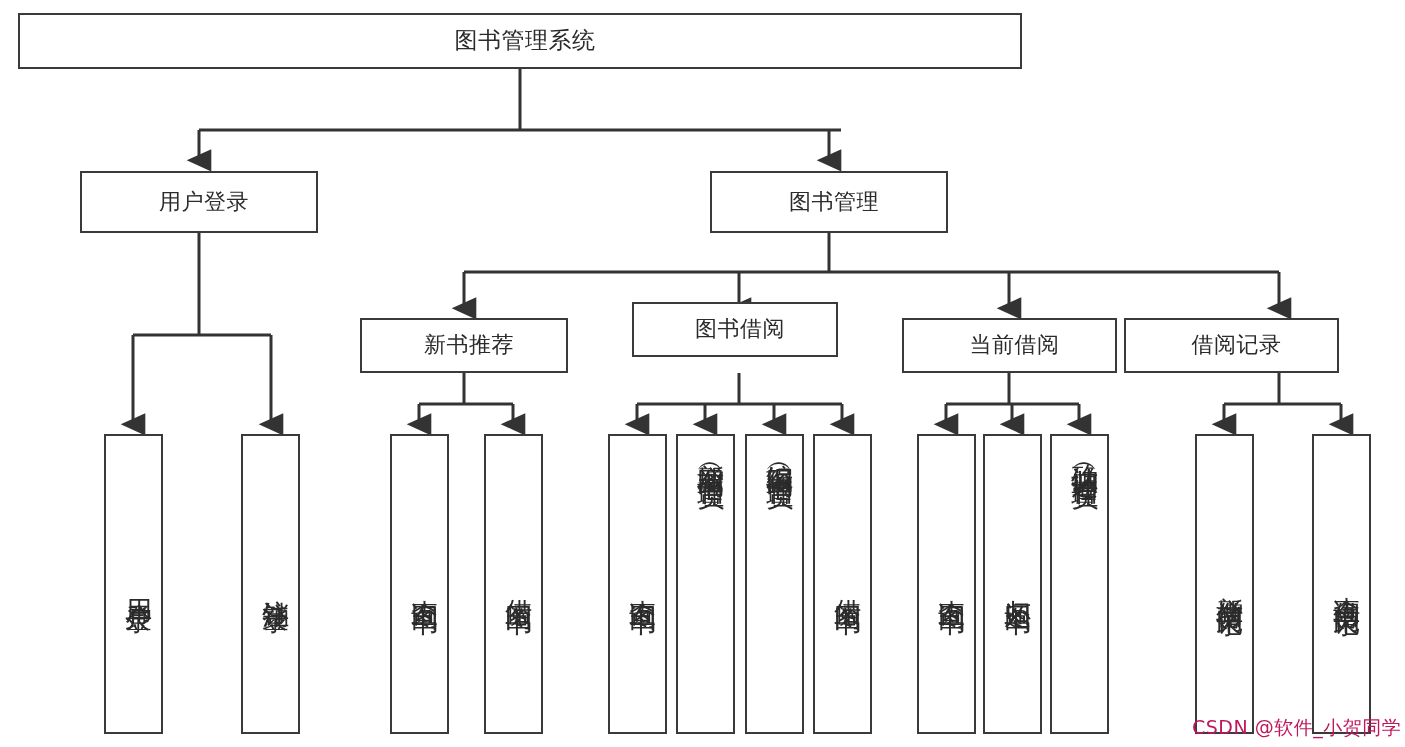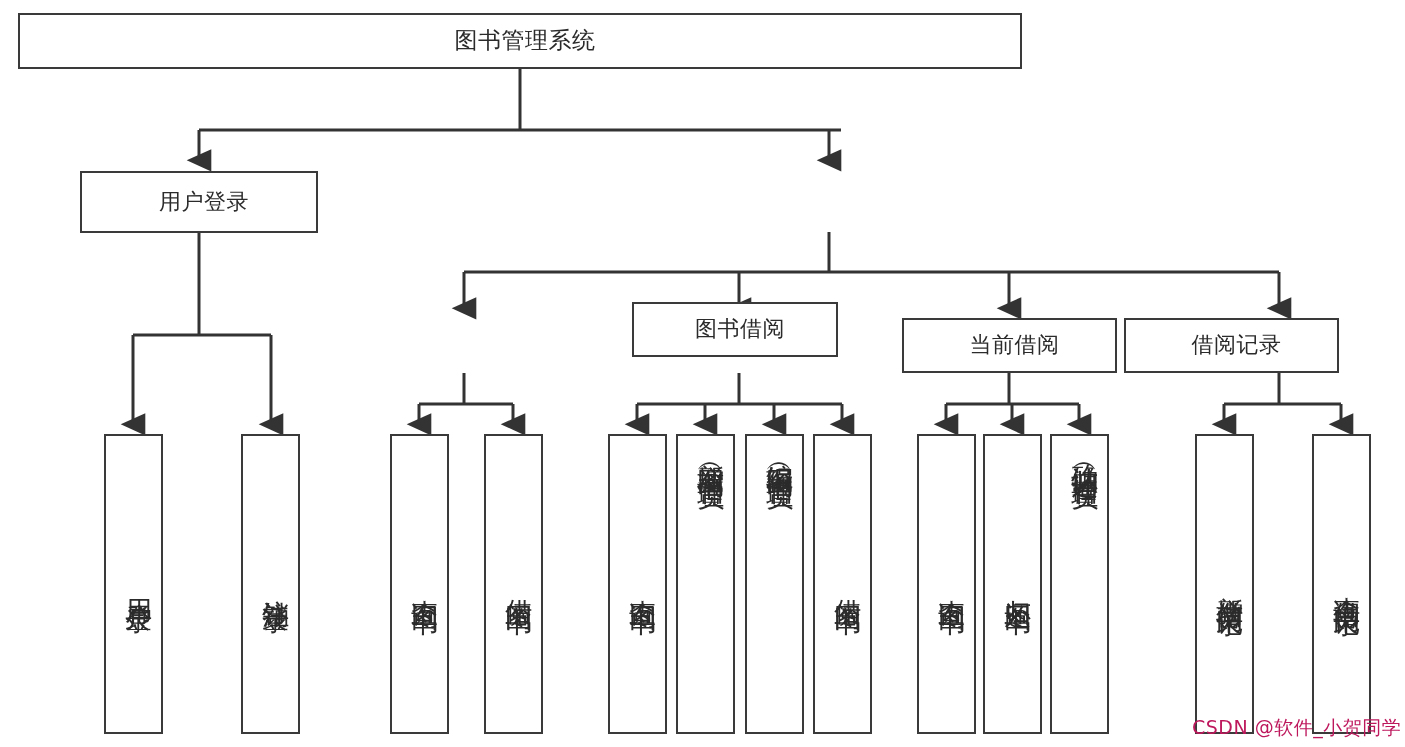--- a/index.html
+++ b/index.html
@@ -137,21 +137,27 @@
   </svg>
 
   <div class="node horiz root" style="left:18px; top:13px; width:1004px; height:56px;">
     <span class="node-label">图书管理系统</span>
   </div>
 
   <div class="node horiz" style="left:80px; top:171px; width:238px; height:62px;">
     <span class="node-label">用户登录</span>
   </div>
 
-
+  <div class="node horiz" style="left:710px; top:171px; width:238px; height:62px;">
+    <span class="node-label">图书管理</span>
+  </div>
+
+  <div class="node horiz" style="left:360px; top:318px; width:208px; height:55px;">
+    <span class="node-label">新书推荐</span>
+  </div>
 
   <div class="node horiz" style="left:632px; top:302px; width:206px; height:55px;">
     <span class="node-label">图书借阅</span>
   </div>
 
   <div class="node horiz" style="left:902px; top:318px; width:215px; height:55px;justify-content:center;">
     <span class="node-label">当前借阅</span>
   </div>
 
   <div class="node horiz" style="left:1124px; top:318px; width:215px; height:55px;">

